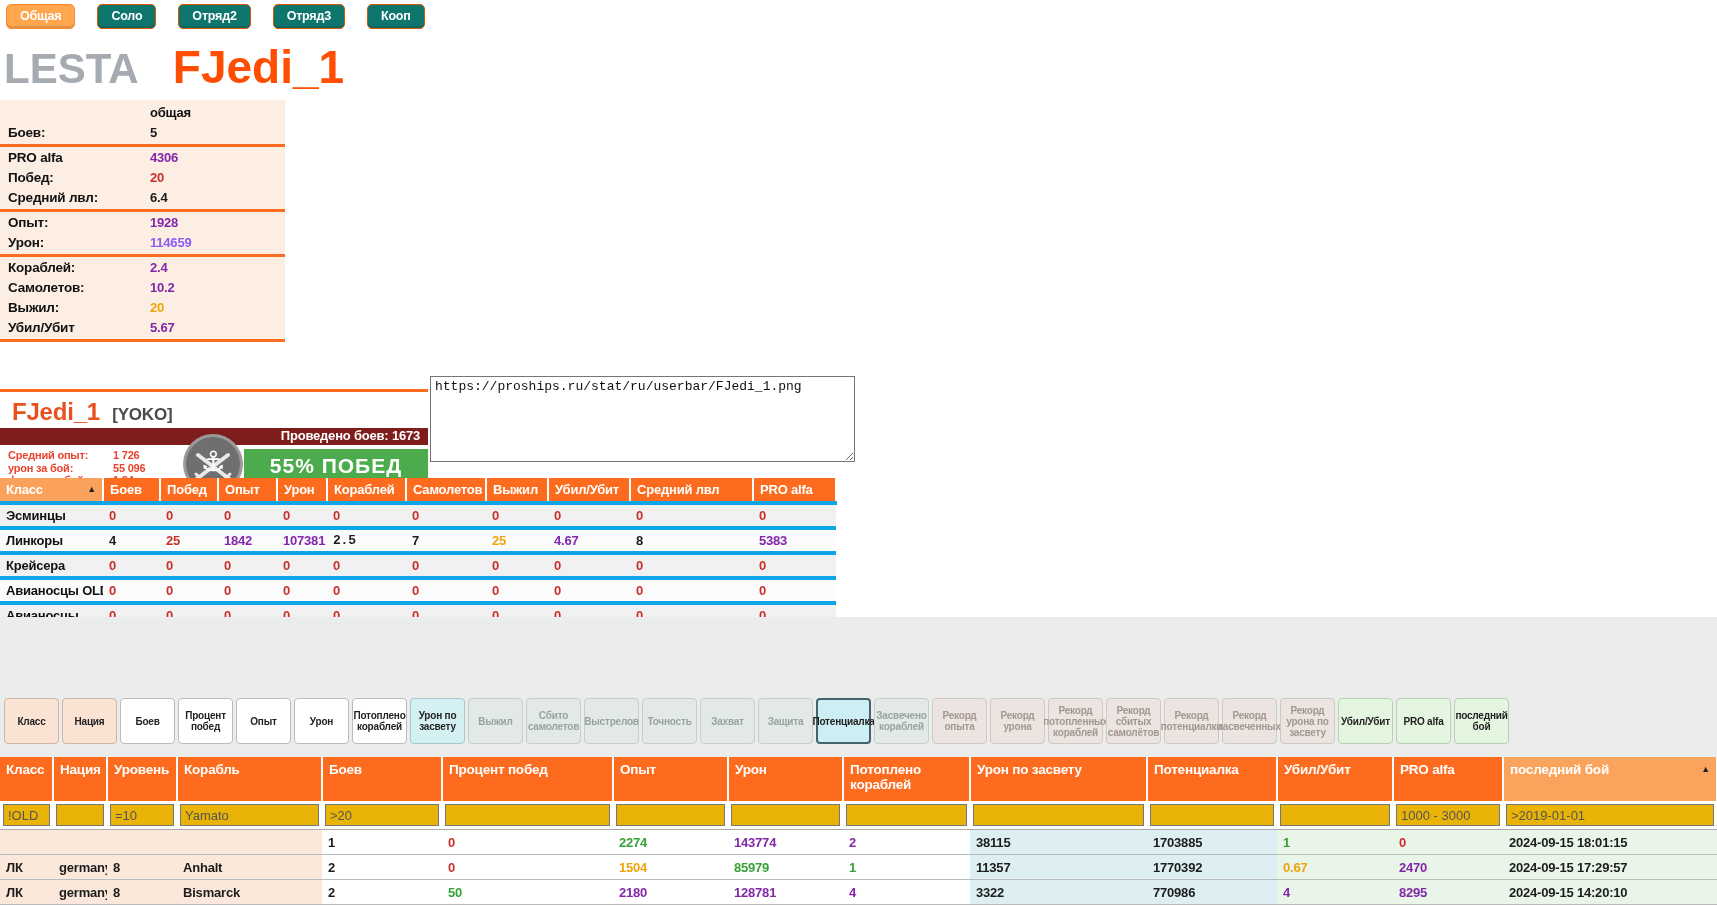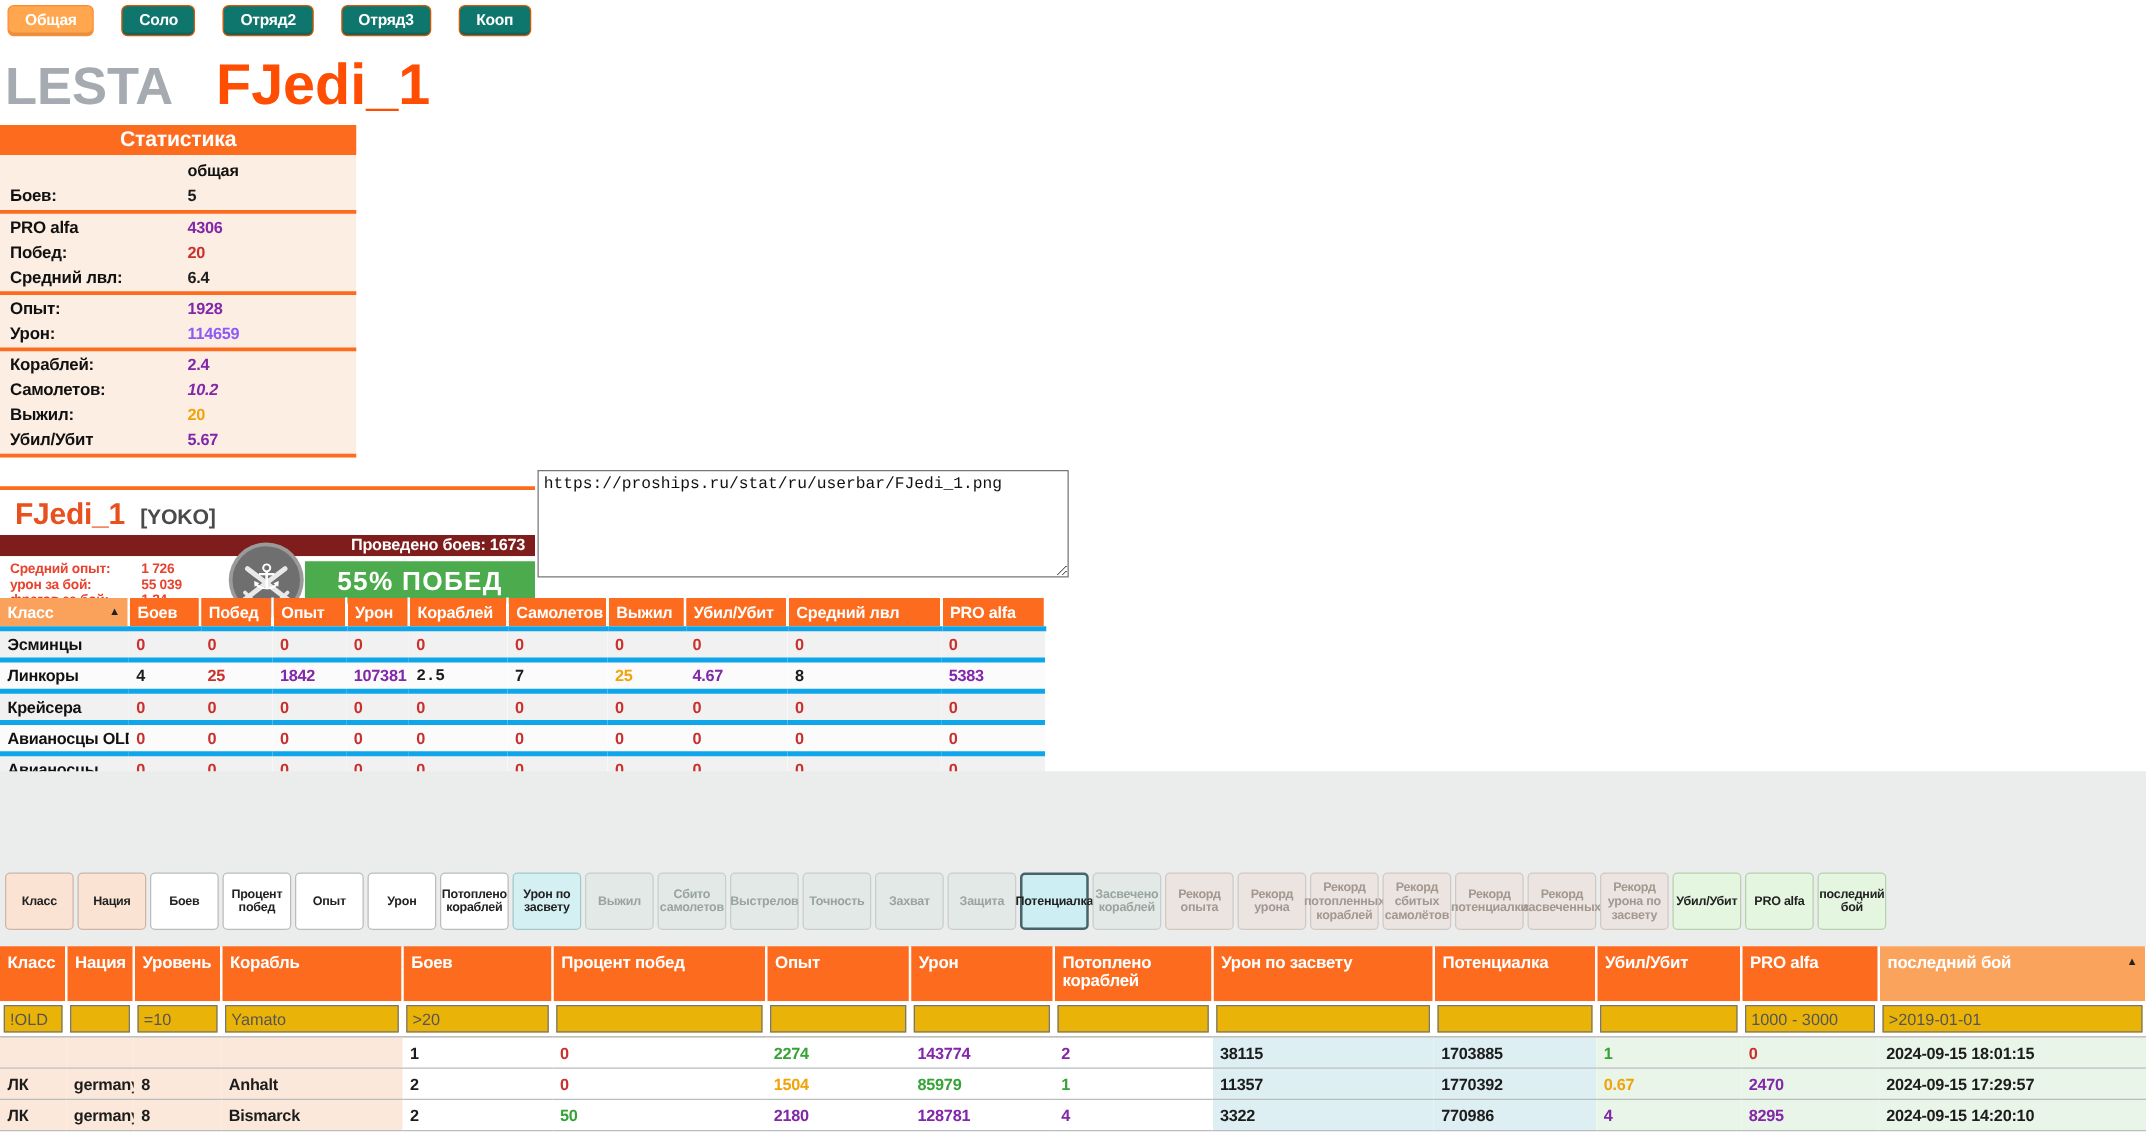--- a/index.html
+++ b/index.html
@@ -102,21 +102,20 @@
       <div class="tab">Отряд3</div>
       <div class="tab">Кооп</div>
     </div>
 
   <div class="logo-row">
     <span class="brand">LESTA</span>
     <span class="player">FJedi_1</span>
   </div>
 
   <div class="stats-panel">
-    <div class="stats-title">Статистика</div>
     <div class="stats-body">
       <div class="stats-colhead">общая</div>
       <div id="stats-rows">
           <div class="stat-group">
             <div class="stat-row">
               <span class="stat-label">Боев:</span>
               <span class="stat-value" style="color: rgb(28, 28, 28);">5</span>
             </div>
           </div>
           <div class="stat-group">
@@ -143,21 +142,21 @@
               <span class="stat-value" style="color: #8b5cf6;">114659</span>
             </div>
           </div>
           <div class="stat-group">
             <div class="stat-row">
               <span class="stat-label">Кораблей:</span>
               <span class="stat-value" style="color: rgb(130, 39, 168);">2.4</span>
             </div>
             <div class="stat-row">
               <span class="stat-label">Самолетов:</span>
-              <span class="stat-value" style="color: rgb(130, 39, 168); font-style: italic;">10.2</span>
+              <span class="stat-value" style="color: rgb(130, 39, 168);">10.2</span>
             </div>
             <div class="stat-row">
               <span class="stat-label">Выжил:</span>
               <span class="stat-value" style="color: rgb(240, 163, 10);">20</span>
             </div>
             <div class="stat-row">
               <span class="stat-label">Убил/Убит</span>
               <span class="stat-value" style="color: rgb(130, 39, 168);">5.67</span>
             </div>
           </div>
@@ -175,21 +174,21 @@
   <div class="userbar">
     <div class="ub-top">Проведено боев: 1673</div>
     <div class="ub-body">
       <div class="ub-stats" id="ub-stats">
           <div class="ub-srow">
             <span class="ub-slabel">Средний опыт:</span>
             <span class="ub-svalue">1 726</span>
           </div>
           <div class="ub-srow">
             <span class="ub-slabel">урон за бой:</span>
-            <span class="ub-svalue">55 039</span>
+            <span class="ub-svalue">55 096</span>
           </div>
           <div class="ub-srow">
             <span class="ub-slabel">фрагов за бой:</span>
             <span class="ub-svalue">1.24</span>
           </div>
           <div class="ub-srow">
             <span class="ub-slabel">Средний уровень:</span>
             <span class="ub-svalue">0</span>
           </div>
         </div>

